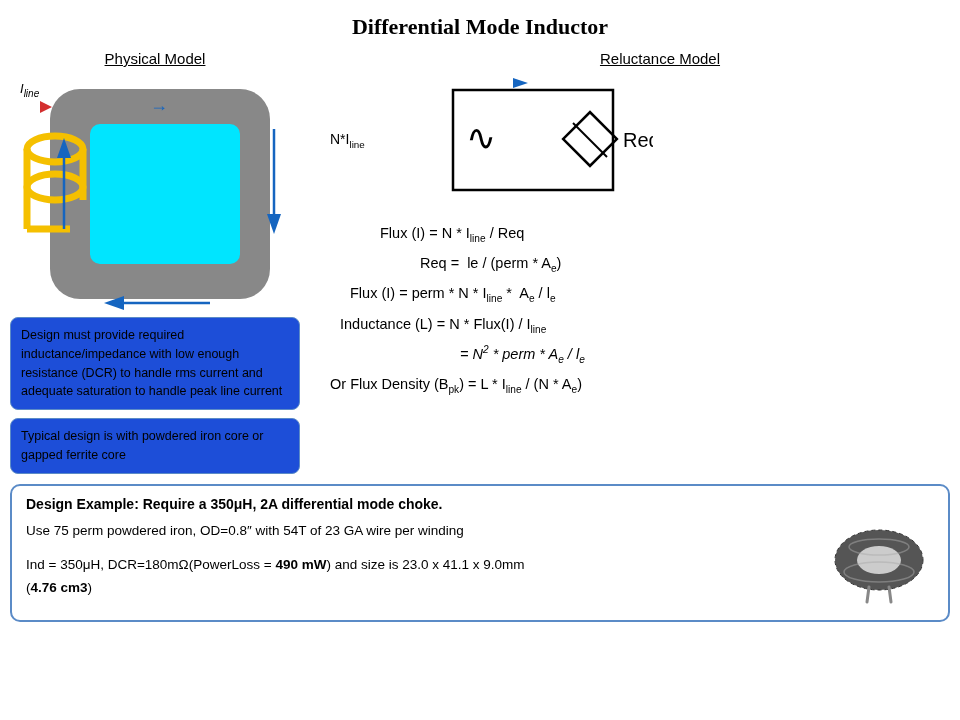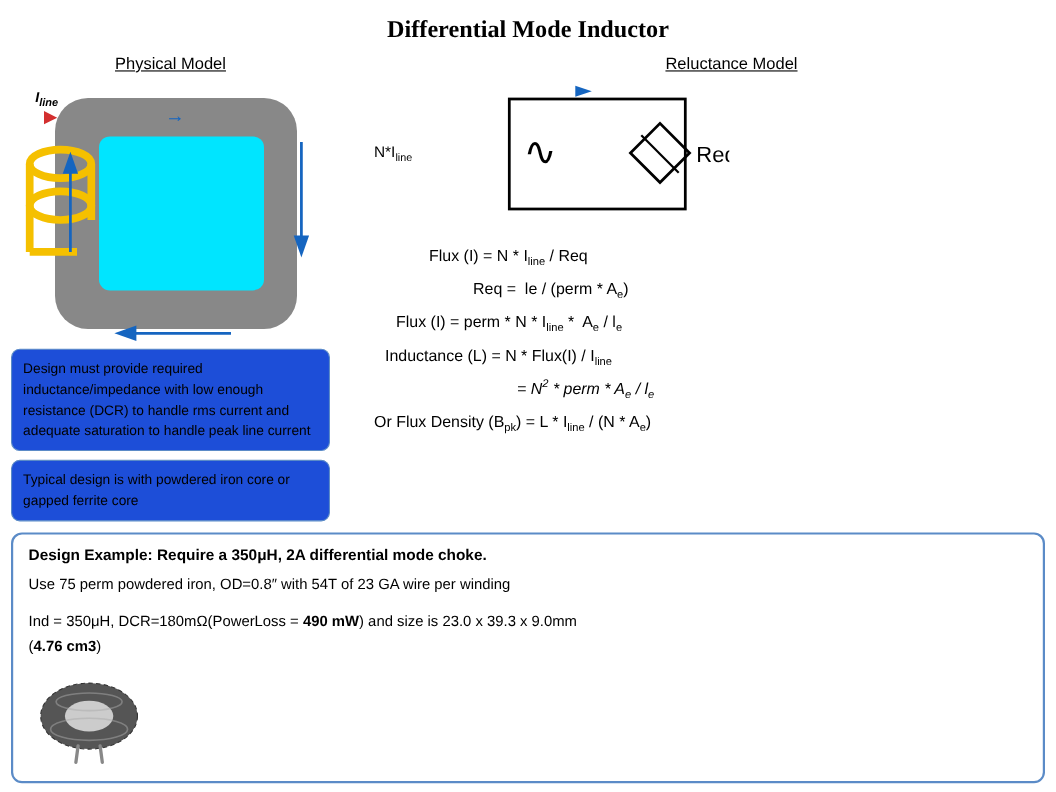--- a/index.html
+++ b/index.html
@@ -18,21 +18,20 @@
       font-size: 22px;
       font-weight: bold;
       padding: 14px 0 10px 0;
       font-family: Liberation Serif, serif;
     }
 
     .main-content {
       display: flex;
       flex-direction: row;
       padding: 0 10px;
-      gap: 10px;
     }
 
     
     .left-panel {
       width: 290px;
       flex-shrink: 0;
       display: flex;
       flex-direction: column;
       gap: 8px;
     }
@@ -80,25 +79,24 @@
       position: absolute;
       left: 130px;
       top: 16px;
       color: #1565c0;
       font-size: 18px;
     }
 
     
     .iline-label {
       position: absolute;
-      left: 12px;
+      left: 0;
       top: 2px;
       font-size: 13px;
       font-style: italic;
-      font-weight: bold;
     }
     .iline-label sub {
       font-size: 10px;
     }
 
     
     .info-box {
       border: 1.5px solid #5b8bc7;
       border-radius: 8px;
       padding: 8px 10px;
@@ -166,21 +164,21 @@
     }
 
     .design-example-title {
       font-weight: bold;
       font-size: 14px;
       margin-bottom: 8px;
     }
 
     .design-example-content {
       display: flex;
-      flex-direction: column;
+      flex-direction: row;
       gap: 10px;
     }
 
     .design-text {
       flex: 1;
       line-height: 1.7;
     }
 
     .inductor-photo {
       width: 110px;
@@ -341,21 +339,21 @@
 
 <div class="design-example-box">
   <div class="design-example-title">Design Example: Require a 350μH, 2A differential mode choke.</div>
 
   <div class="design-example-content">
     <div class="design-text">
       <div style="margin-bottom:12px;">
         <span>Use 75 perm powdered iron, OD=0.8″ with 54T of 23 GA wire per winding</span>
       </div>
       <div class="design-bottom-line">
-        <span>Ind = 350μH, DCR=180mΩ(PowerLoss = </span><strong>490 mW</strong><span>) and size is 23.0 x 39.3 x 9.0mm</span><br>
+        <span>Ind = 350μH, DCR=180mΩ(PowerLoss = </span><strong>490 mW</strong><span>) and size is 23.0 x 41.1 x 9.0mm</span><br>
         (<strong>4.76 cm3</strong><span>)</span>
       </div>
     </div>
 
     <div class="inductor-photo">
       <svg class="toroid-svg" viewBox="0 0 100 85" xmlns="http://www.w3.org/2000/svg">
 
         <ellipse cx="50" cy="38" rx="44" ry="30" fill="#555"></ellipse>
 
         <ellipse cx="50" cy="38" rx="22" ry="14" fill="#ccc"></ellipse>

